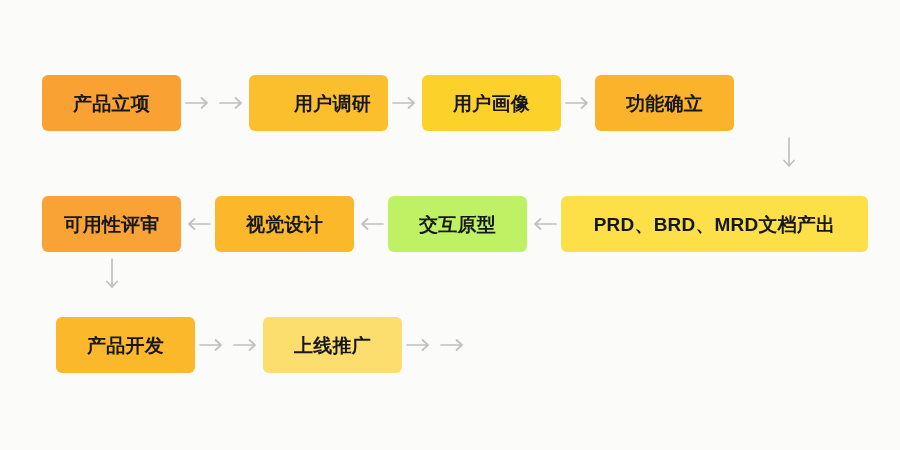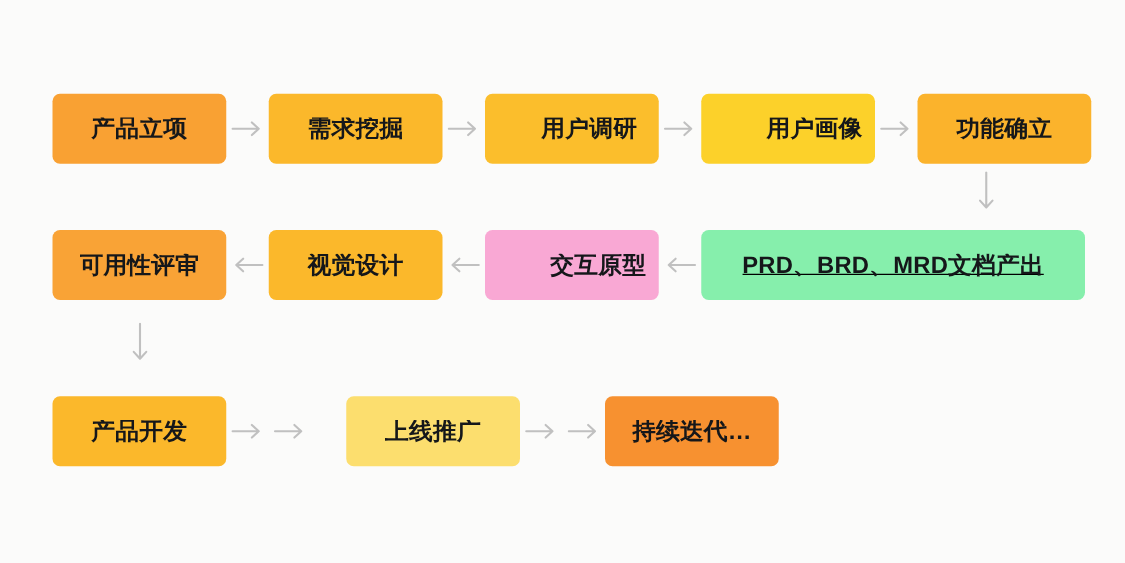--- a/index.html
+++ b/index.html
@@ -25,22 +25,22 @@
 
   .flow-row {
     position: absolute;
     display: flex;
     flex-direction: row;
     align-items: center;
     height: 56px;
   }
 
   #row-1 { left: 42px; top: 75px; }
-  #row-2 { left: 42px; top: 184px; }
-  #row-3 { left: 42px; top: 317px; }
+  #row-2 { left: 42px; top: 196px; }
+  #row-3 { left: 56px; top: 317px; }
 
   .node-box {
     height: 56px;
     border-radius: 6px;
     display: flex;
     align-items: center;
     justify-content: center;
     box-sizing: border-box;
     padding: 0 10px;
     flex: 0 0 auto;
@@ -92,37 +92,34 @@
 
   <div class="flow-row" id="row-1">
     <div class="node-box w-std" style="background-color: rgb(249, 161, 51);">
       <span class="node-label" style="color: rgb(21, 23, 26);">产品立项</span>
     </div>
     <div class="connector">
       <svg width="26" height="14" viewBox="0 0 26 14">
           <path d="M1 7 H22 M16.5 2 L22 7 L16.5 12" stroke="#c0c0c0" stroke-width="1.7" fill="none" stroke-linecap="round" stroke-linejoin="round"></path>
         </svg>
     </div>
-    <div class="node-box w-std" style="background-color: rgb(251, 184, 43);">
-      <span class="node-label" style="color: rgb(21, 23, 26);">需求挖掘</span>
-    </div>
     <div class="connector">
       <svg width="26" height="14" viewBox="0 0 26 14">
           <path d="M1 7 H22 M16.5 2 L22 7 L16.5 12" stroke="#c0c0c0" stroke-width="1.7" fill="none" stroke-linecap="round" stroke-linejoin="round"></path>
         </svg>
     </div>
     <div class="node-box w-std" style="background-color: rgb(251, 190, 44);">
       <span class="node-label" style="color: rgb(21, 23, 26); margin-left: 28px;">用户调研</span>
     </div>
     <div class="connector">
       <svg width="26" height="14" viewBox="0 0 26 14">
           <path d="M1 7 H22 M16.5 2 L22 7 L16.5 12" stroke="#c0c0c0" stroke-width="1.7" fill="none" stroke-linecap="round" stroke-linejoin="round"></path>
         </svg>
     </div>
-    <div class="node-box w-std" style="background-color: rgb(252, 209, 42); justify-content: flex-end;">
+    <div class="node-box w-std" style="background-color: rgb(252, 209, 42);">
       <span class="node-label" style="color: rgb(21, 23, 26);">用户画像</span>
     </div>
     <div class="connector">
       <svg width="26" height="14" viewBox="0 0 26 14">
           <path d="M1 7 H22 M16.5 2 L22 7 L16.5 12" stroke="#c0c0c0" stroke-width="1.7" fill="none" stroke-linecap="round" stroke-linejoin="round"></path>
         </svg>
     </div>
     <div class="node-box w-std" style="background-color: rgb(251, 179, 44);">
       <span class="node-label" style="color: rgb(21, 23, 26);">功能确立</span>
     </div>
@@ -144,29 +141,29 @@
         </svg>
     </div>
     <div class="node-box w-std" style="background-color: rgb(251, 184, 43); text-align: center;">
       <span class="node-label" style="color: rgb(21, 23, 26);">视觉设计</span>
     </div>
     <div class="connector">
       <svg width="26" height="14" viewBox="0 0 26 14">
           <path d="M25 7 H4 M9.5 2 L4 7 L9.5 12" stroke="#c0c0c0" stroke-width="1.7" fill="none" stroke-linecap="round" stroke-linejoin="round"></path>
         </svg>
     </div>
-    <div class="node-box w-std" style="background-color: #f9a8d4; justify-content: flex-end;">
+    <div class="node-box w-std" style="background-color: #bef264;">
       <span class="node-label" style="color: rgb(21, 23, 26);">交互原型</span>
     </div>
     <div class="connector">
       <svg width="26" height="14" viewBox="0 0 26 14">
           <path d="M25 7 H4 M9.5 2 L4 7 L9.5 12" stroke="#c0c0c0" stroke-width="1.7" fill="none" stroke-linecap="round" stroke-linejoin="round"></path>
         </svg>
     </div>
-    <div class="node-box w-wide" style="background-color: #86efac; text-decoration: underline;">
+    <div class="node-box w-wide" style="background-color: #fde047;">
       <span class="node-label" style="color: rgb(21, 23, 26);">PRD、BRD、MRD文档产出</span>
     </div>
   </div>
 
   <div class="v-connector" id="vconn-2">
     <svg width="14" height="34" viewBox="0 0 14 34">
         <path d="M7 1 V29 M2 23.5 L7 29 L12 23.5" stroke="#c0c0c0" stroke-width="1.7" fill="none" stroke-linecap="round" stroke-linejoin="round"></path>
       </svg>
   </div>
 
@@ -177,31 +174,28 @@
     <div class="connector">
       <svg width="26" height="14" viewBox="0 0 26 14">
           <path d="M1 7 H22 M16.5 2 L22 7 L16.5 12" stroke="#c0c0c0" stroke-width="1.7" fill="none" stroke-linecap="round" stroke-linejoin="round"></path>
         </svg>
     </div>
     <div class="connector">
       <svg width="26" height="14" viewBox="0 0 26 14">
           <path d="M1 7 H22 M16.5 2 L22 7 L16.5 12" stroke="#c0c0c0" stroke-width="1.7" fill="none" stroke-linecap="round" stroke-linejoin="round"></path>
         </svg>
     </div>
-    <div class="node-box w-std" style="background-color: rgb(252, 222, 110); margin-left: 28px;">
+    <div class="node-box w-std" style="background-color: rgb(252, 222, 110);">
       <span class="node-label" style="color: rgb(21, 23, 26);">上线推广</span>
     </div>
     <div class="connector">
       <svg width="26" height="14" viewBox="0 0 26 14">
           <path d="M1 7 H22 M16.5 2 L22 7 L16.5 12" stroke="#c0c0c0" stroke-width="1.7" fill="none" stroke-linecap="round" stroke-linejoin="round"></path>
         </svg>
     </div>
     <div class="connector">
       <svg width="26" height="14" viewBox="0 0 26 14">
           <path d="M1 7 H22 M16.5 2 L22 7 L16.5 12" stroke="#c0c0c0" stroke-width="1.7" fill="none" stroke-linecap="round" stroke-linejoin="round"></path>
         </svg>
     </div>
-    <div class="node-box w-std" style="background-color: rgb(247, 145, 48);">
-      <span class="node-label" style="color: rgb(21, 23, 26);">持续迭代…</span>
-    </div>
   </div>
 
 </div>
 
 </body></html>

